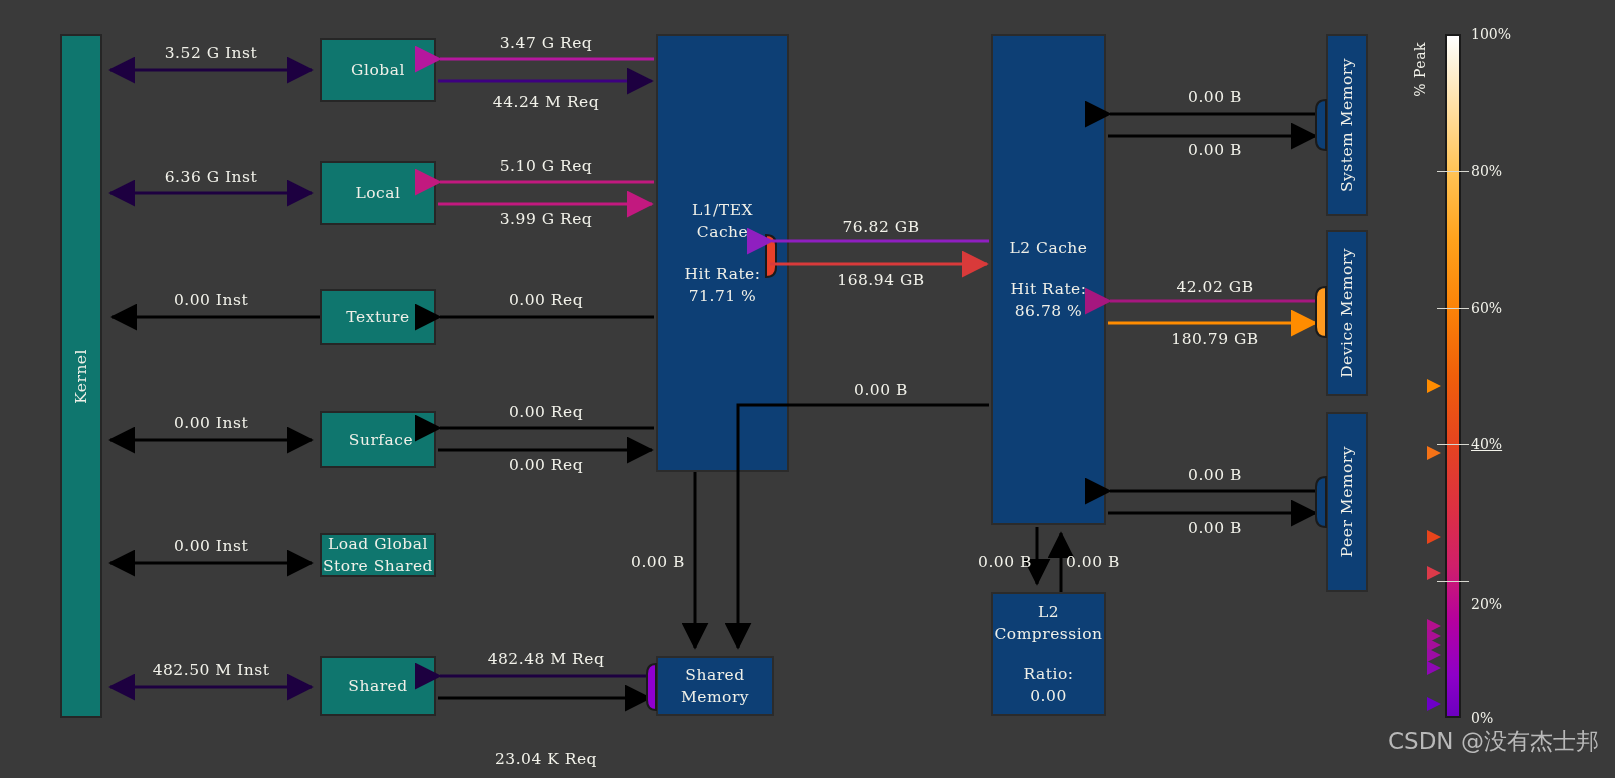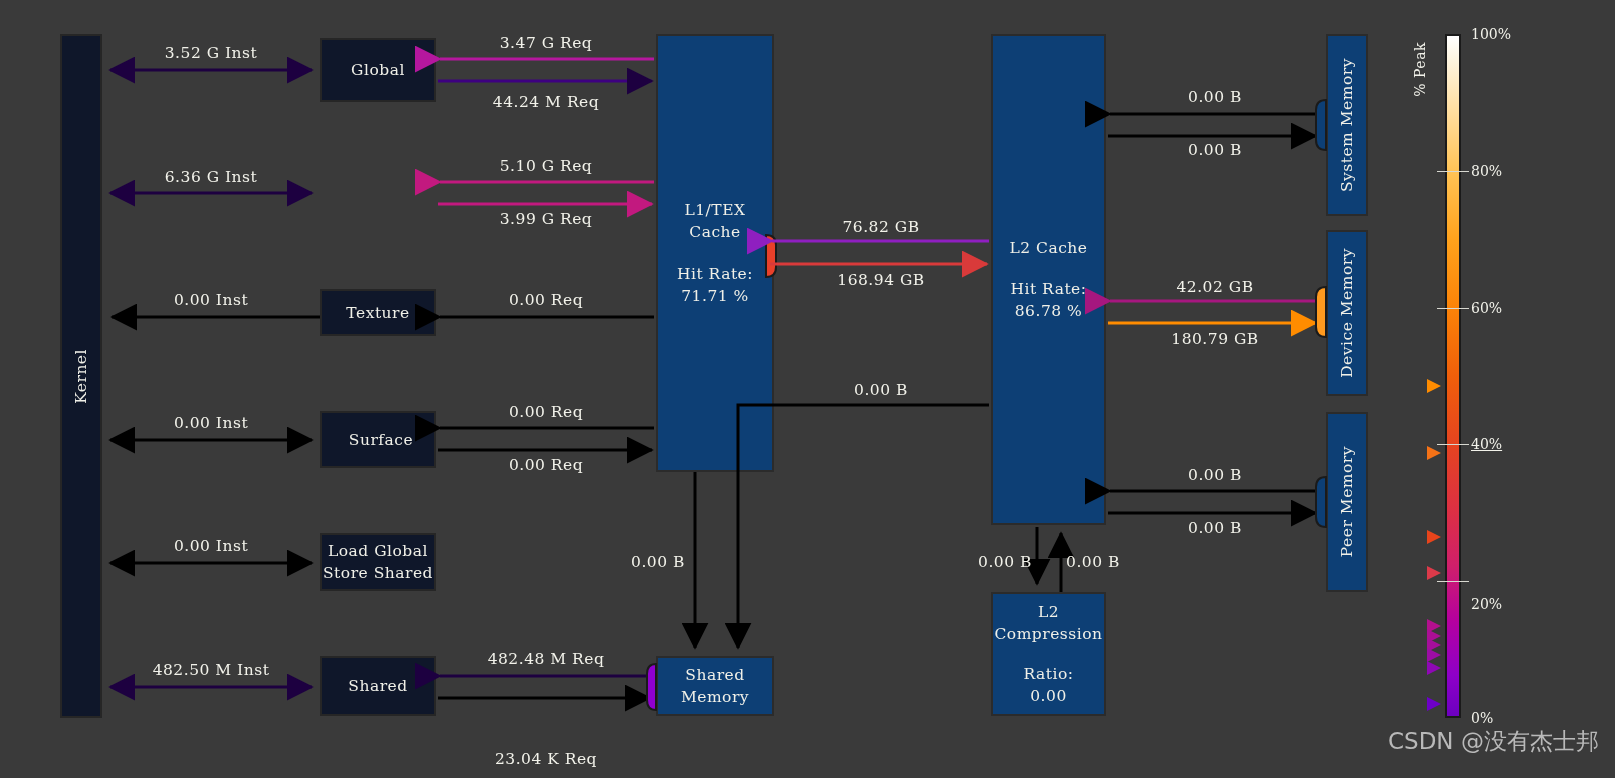--- a/index.html
+++ b/index.html
@@ -2,21 +2,21 @@
 <html><head>
 <meta charset="utf-8">
 <style>
   html,body{margin:0;padding:0;background:#3a3a3a;}
   body{font-family:"DejaVu Serif","Liberation Serif",serif;}
   #stage{position:relative;width:1615px;height:778px;background:#3a3a3a;overflow:hidden;}
 
   .box{position:absolute;box-sizing:border-box;display:flex;flex-direction:column;
        align-items:center;justify-content:center;text-align:center;
        color:#f0f0e8;font-size:15.5px;line-height:1.42;letter-spacing:.5px;}
-  .green{background:#0f172a;border:2px solid #262626;}
+  .green{background:#0f766e;border:2px solid #262626;}
   .blue{background:#0d3f75;border:2px solid #2b2b2b;}
   .vert{writing-mode:vertical-rl;transform:rotate(180deg);}
 
   .lbl{position:absolute;color:#f2f2ea;font-size:15.5px;letter-spacing:.5px;
        white-space:nowrap;line-height:1;}
   .lbl.c{transform:translateX(-50%);}
 
   svg.ov{position:absolute;left:0;top:0;width:1615px;height:778px;pointer-events:none;}
 
   .cbwrap{position:absolute;}
@@ -39,39 +39,42 @@
 <div id="stage">
 
   <div class="box green" style="left:60px;top:34px;width:42px;height:684px;">
     <span class="vert">Kernel</span>
   </div>
 
   <div class="box green" style="left:320px;top:38px;width:116px;height:64px;">
     <span>Global</span>
   </div>
 
-
-  <div class="box green" style="left:320px;top:289px;width:116px;height:47px;">
+  <div class="box green" style="left:320px;top:161px;width:116px;height:64px;">
+    <span>Local</span>
+  </div>
+
+  <div class="box green" style="left:320px;top:289px;width:116px;height:56px;">
     <span>Texture</span>
   </div>
 
   <div class="box green" style="left:320px;top:411px;width:116px;height:57px;padding-left:6px;">
     <span>Surface</span>
   </div>
 
-  <div class="box green" style="left:320px;top:533px;width:116px;height:58px;">
+  <div class="box green" style="left:320px;top:533px;width:116px;height:44px;">
     <span>Load Global</span>
     <span>Store Shared</span>
   </div>
 
   <div class="box green" style="left:320px;top:656px;width:116px;height:60px;">
     <span>Shared</span>
   </div>
 
-  <div class="box blue" style="left:656px;top:34px;width:118px;height:438px;">
+  <div class="box blue" style="left:656px;top:34px;width:133px;height:438px;">
     <span>L1/TEX</span>
     <span>Cache</span>
     <span style="height:1.25em;"></span>
     <span>Hit Rate:</span>
     <span>71.71 %</span>
   </div>
 
   <div class="box blue" style="left:991px;top:34px;width:115px;height:491px;">
     <span>L2 Cache</span>
     <span style="height:1.25em;"></span>

